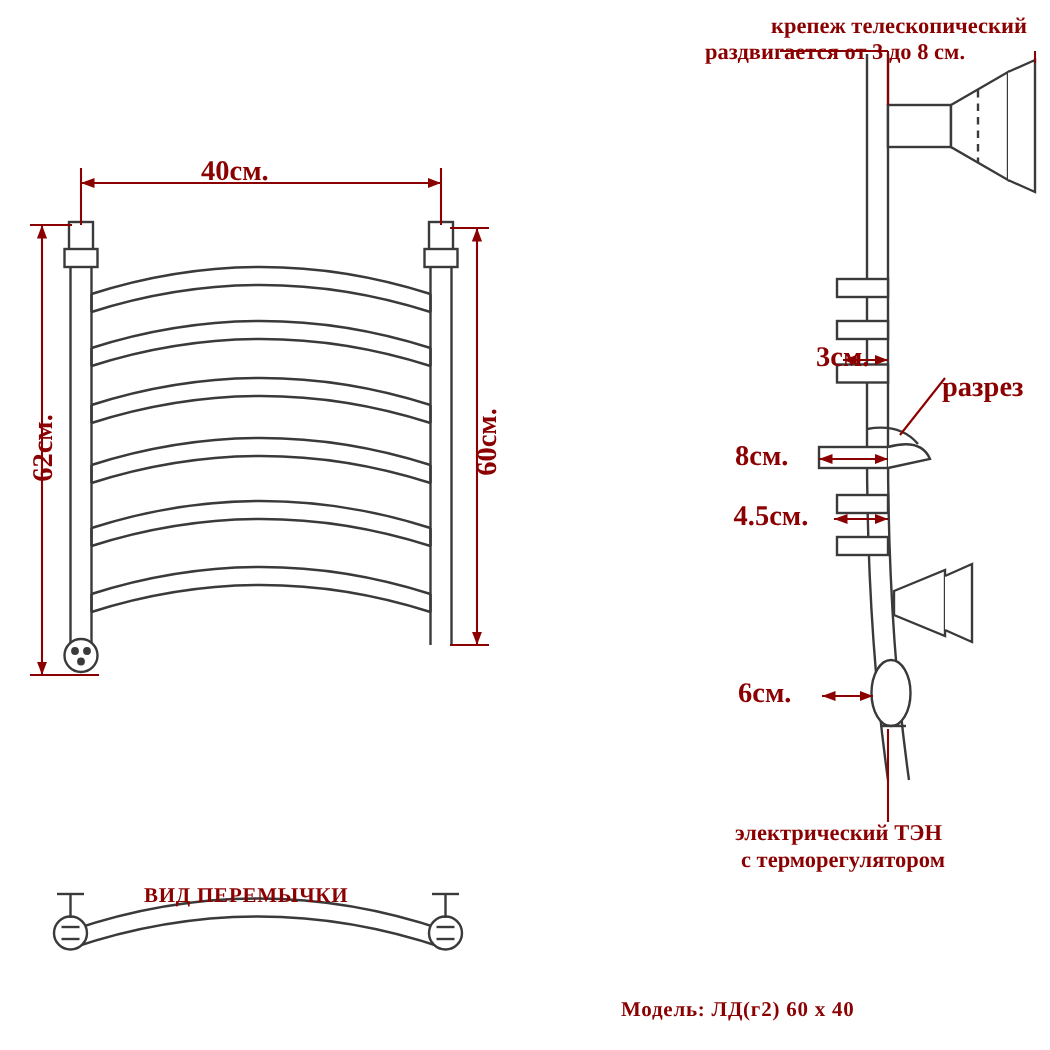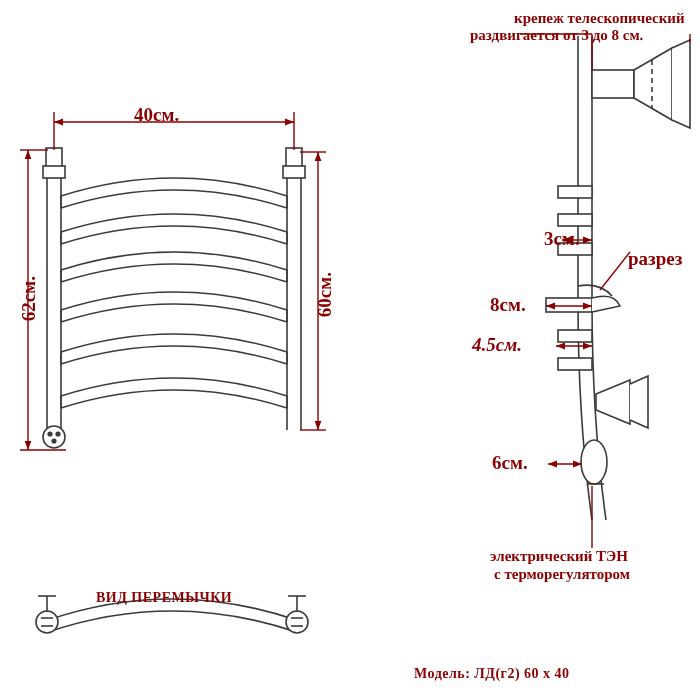--- a/index.html
+++ b/index.html
@@ -205,21 +205,21 @@
 
   <div class="lbl lbl-note" style="left:514px; top:10px;">крепеж телескопический</div>
   <div class="lbl lbl-note" style="left:470px; top:27px;">раздвигается от 3 до 8 см.</div>
 
   <div class="lbl lbl-dim" style="left:506px; top:228px;margin-left:38px;">3см.</div>
 
   <div class="lbl lbl-dim" style="left:628px; top:228px;margin-top:20px;">разрез</div>
 
   <div class="lbl lbl-dim" style="left:490px; top:294px;">8см.</div>
 
-  <div class="lbl lbl-dim" style="left:472px; top:334px;font-style:italic;">4.5см.</div>
+  <div class="lbl lbl-dim" style="left:489px; top:334px;">4.5см.</div>
 
   <div class="lbl lbl-dim" style="left:492px; top:452px;">6см.</div>
 
   <div class="lbl lbl-note" style="left:494px; top:566px;">с терморегулятором</div>
   <div class="lbl lbl-note" style="left:490px; top:548px;">электрический   ТЭН</div>
 
   <div class="lbl lbl-title" style="left:414px; top:666px;">Модель: ЛД(г2) 60 х 40</div>
 
 </div>
 

